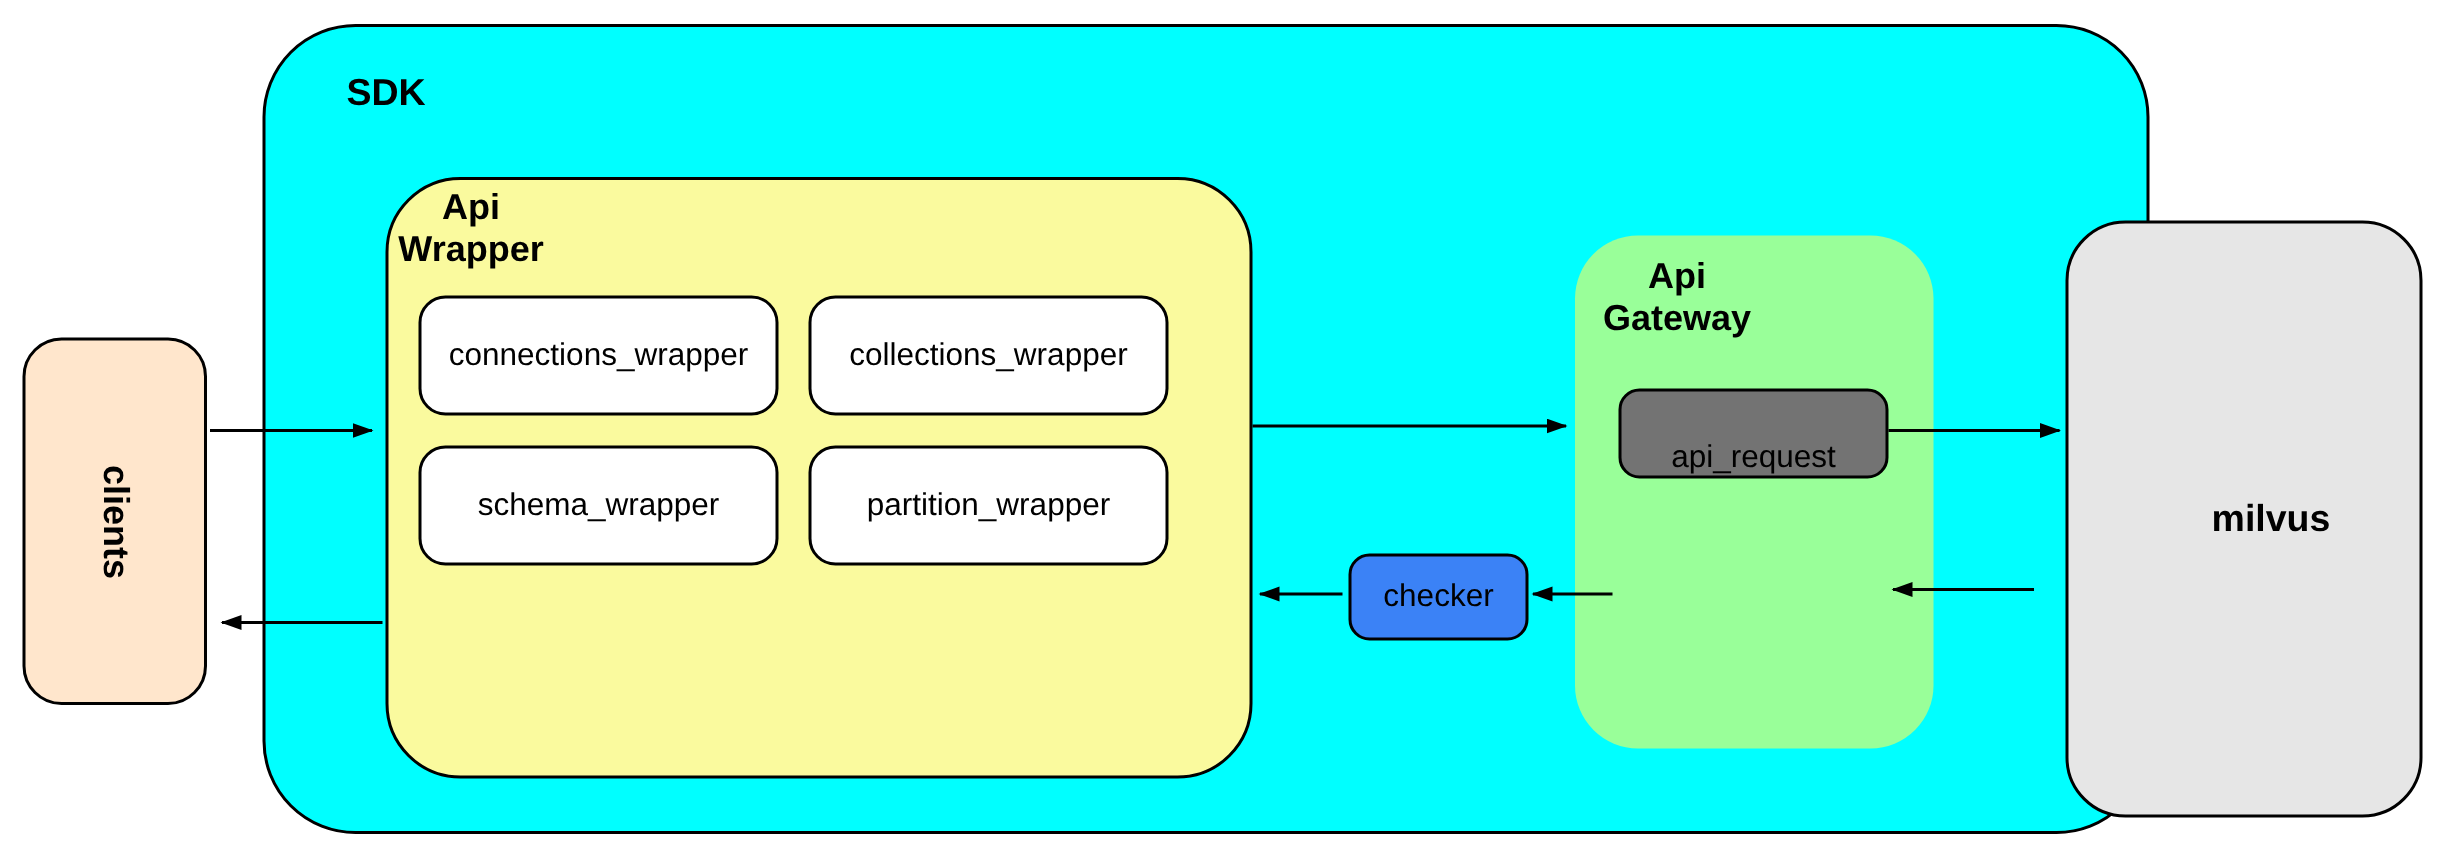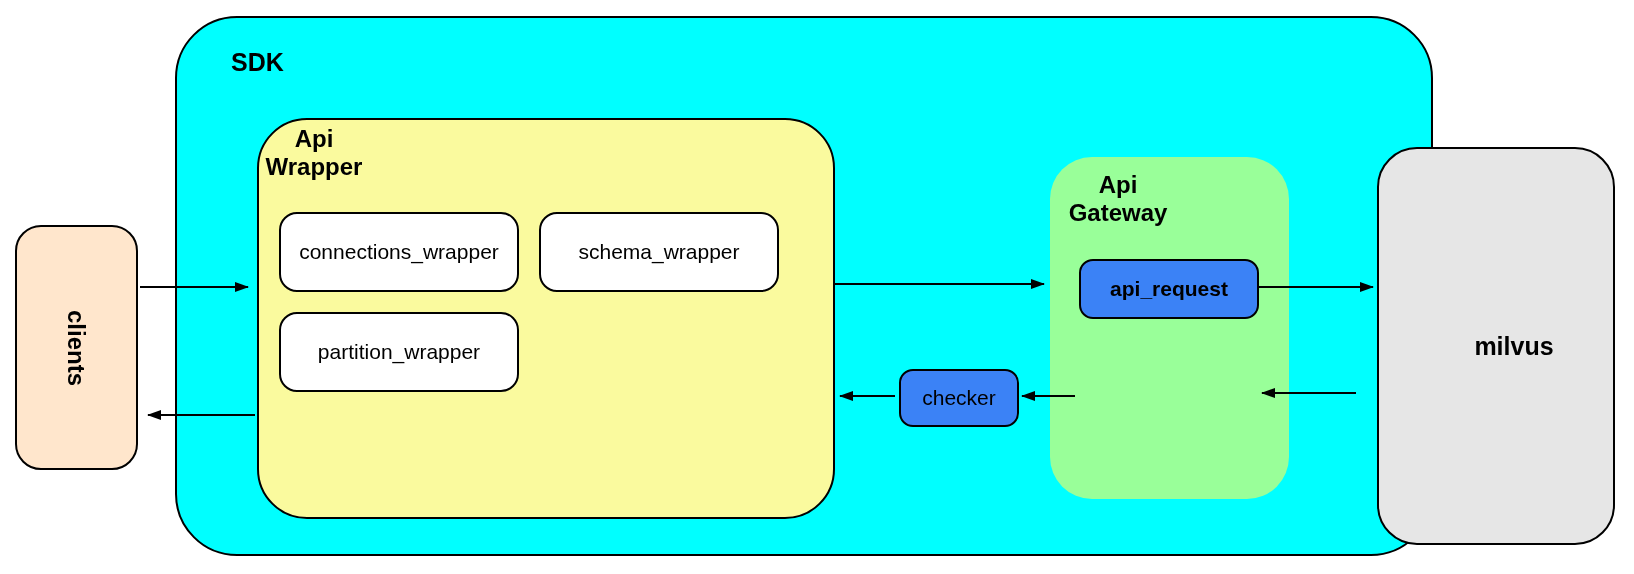--- a/index.html
+++ b/index.html
@@ -40,21 +40,21 @@
     position: absolute; left: 80px; top: 100px; width: 578px; height: 401px;
     background: #FAFA9E; border: 2px solid #000; border-radius: 50px;
     box-sizing: border-box;
   }
   .wrapper-label {
     position: absolute; left: 2px; top: 5px; width: 106px;
     text-align: center; font-weight: bold; font-size: 24px; line-height: 28px;
     white-space: pre-line;
   }
   .modules {
-    position: absolute; left: 20px; top: 92px;
+    position: absolute; left: 20px; top: 77px;
     display: grid; grid-template-columns: 240px 240px;
     column-gap: 60px; row-gap: 21px; gap: 20px;
   }
   .module {
     width: 240px; height: 80px; box-sizing: border-box;
     background: #fff; border: 2px solid #000; border-radius: 18px;
     display: flex; align-items: center; justify-content: center;
     font-size: 21px;
   }
 
@@ -71,23 +71,23 @@
     position: absolute; left: 873px; top: 139px; width: 239px; height: 342px;
     background: #99FF99; border-radius: 42px; box-sizing: border-box;
   }
   .gateway-label {
     position: absolute; left: 14px; top: 14px; width: 108px;
     text-align: center; font-weight: bold; font-size: 24px; line-height: 28px;
     white-space: pre-line;
   }
   .gw-node {
     position: absolute; left: 29px; width: 180px; height: 60px;
-    background: #3b82f6; border: 2px solid #000; border-radius: 14px;
-    display: flex; align-items: center; justify-content: center;
-    font-size: 21px; box-sizing: border-box; font-weight: bold;
+    background: #737373; border: 2px solid #000; border-radius: 14px;
+    display: flex; align-items: flex-end; justify-content: center;
+    font-size: 21px; box-sizing: border-box;
   }
   .gw-request  { top: 102px; }
   .gw-response { top: 211px; }
 
   
   .milvus {
     left: 1377px; top: 147px; width: 238px; height: 398px;
     background: #E6E6E6; border: 2px solid #000; border-radius: 40px;
     display: flex; align-items: center; justify-content: center;
     font-weight: bold; font-size: 25px; padding-left: 36px;
@@ -107,20 +107,23 @@
 
   <div class="abs sdk">
     <div class="sdk-label">SDK</div>
 
     <div class="wrapper">
       <div class="wrapper-label">Api
 Wrapper</div>
       <div class="modules">
         <div class="module">
           <span>connections_wrapper</span>
+        </div>
+        <div class="module">
+          <span>collections_wrapper</span>
         </div>
         <div class="module">
           <span>schema_wrapper</span>
         </div>
         <div class="module">
           <span>partition_wrapper</span>
         </div>
       </div>
     </div>
 

